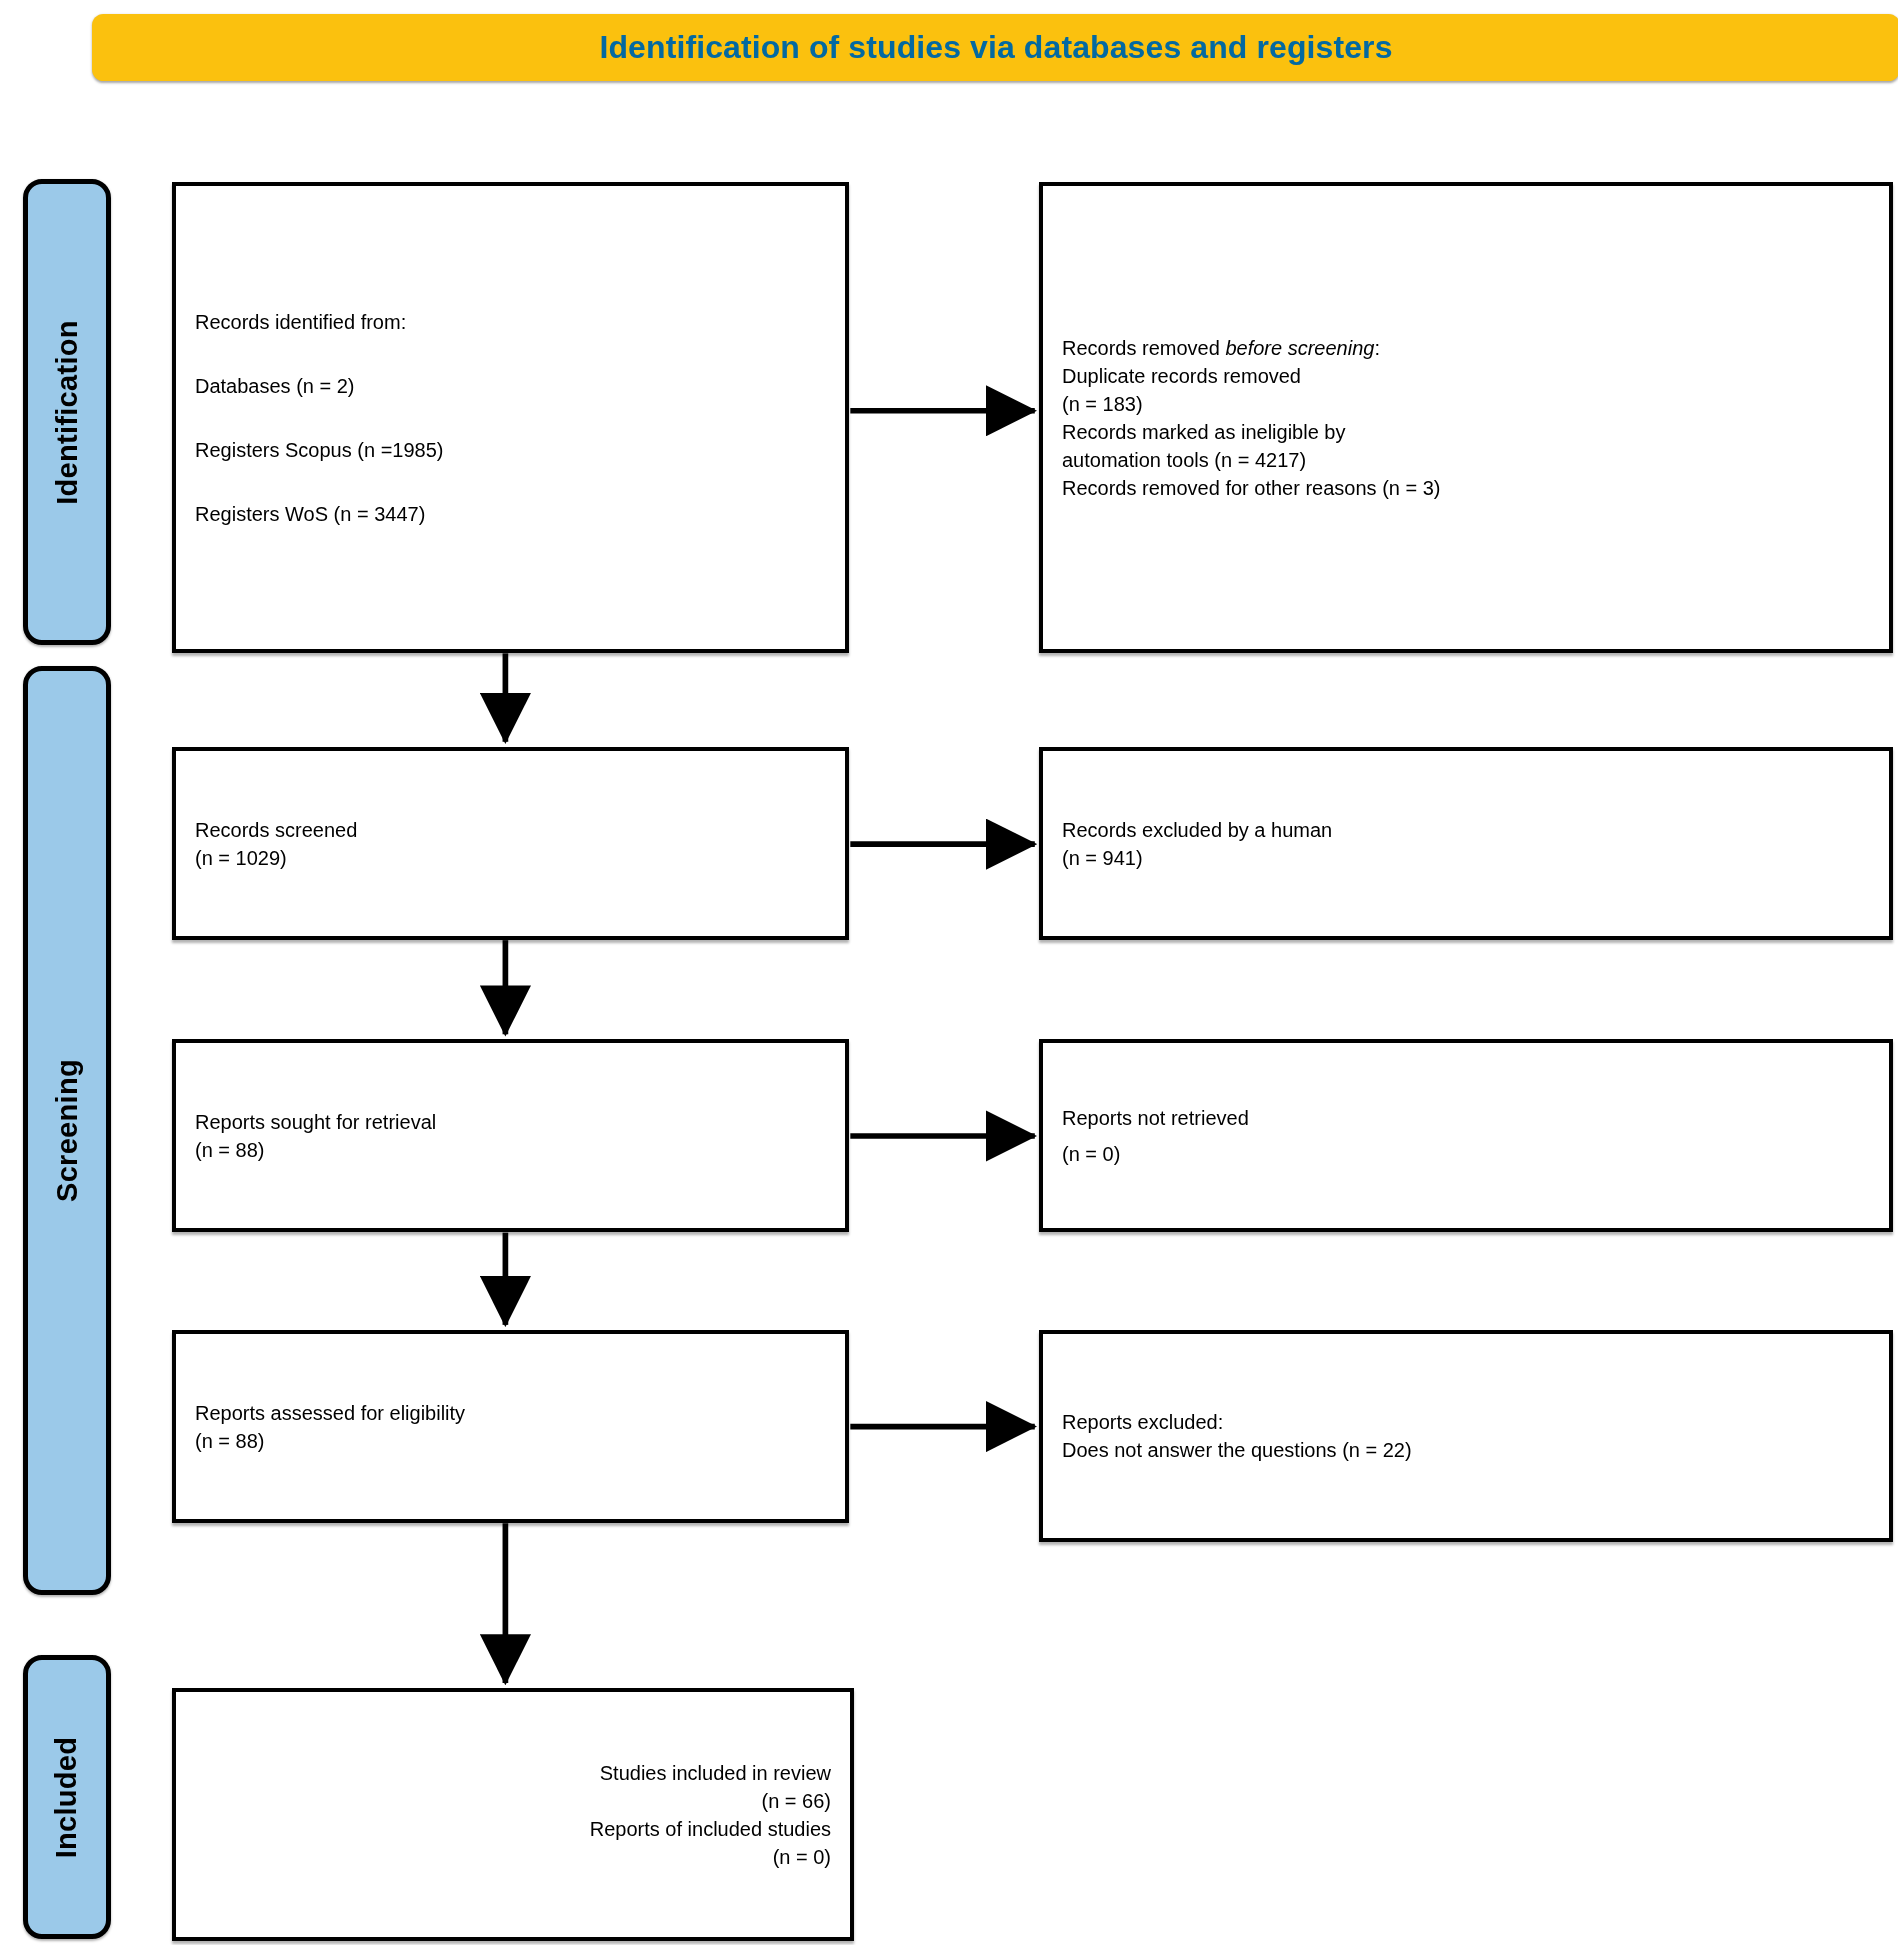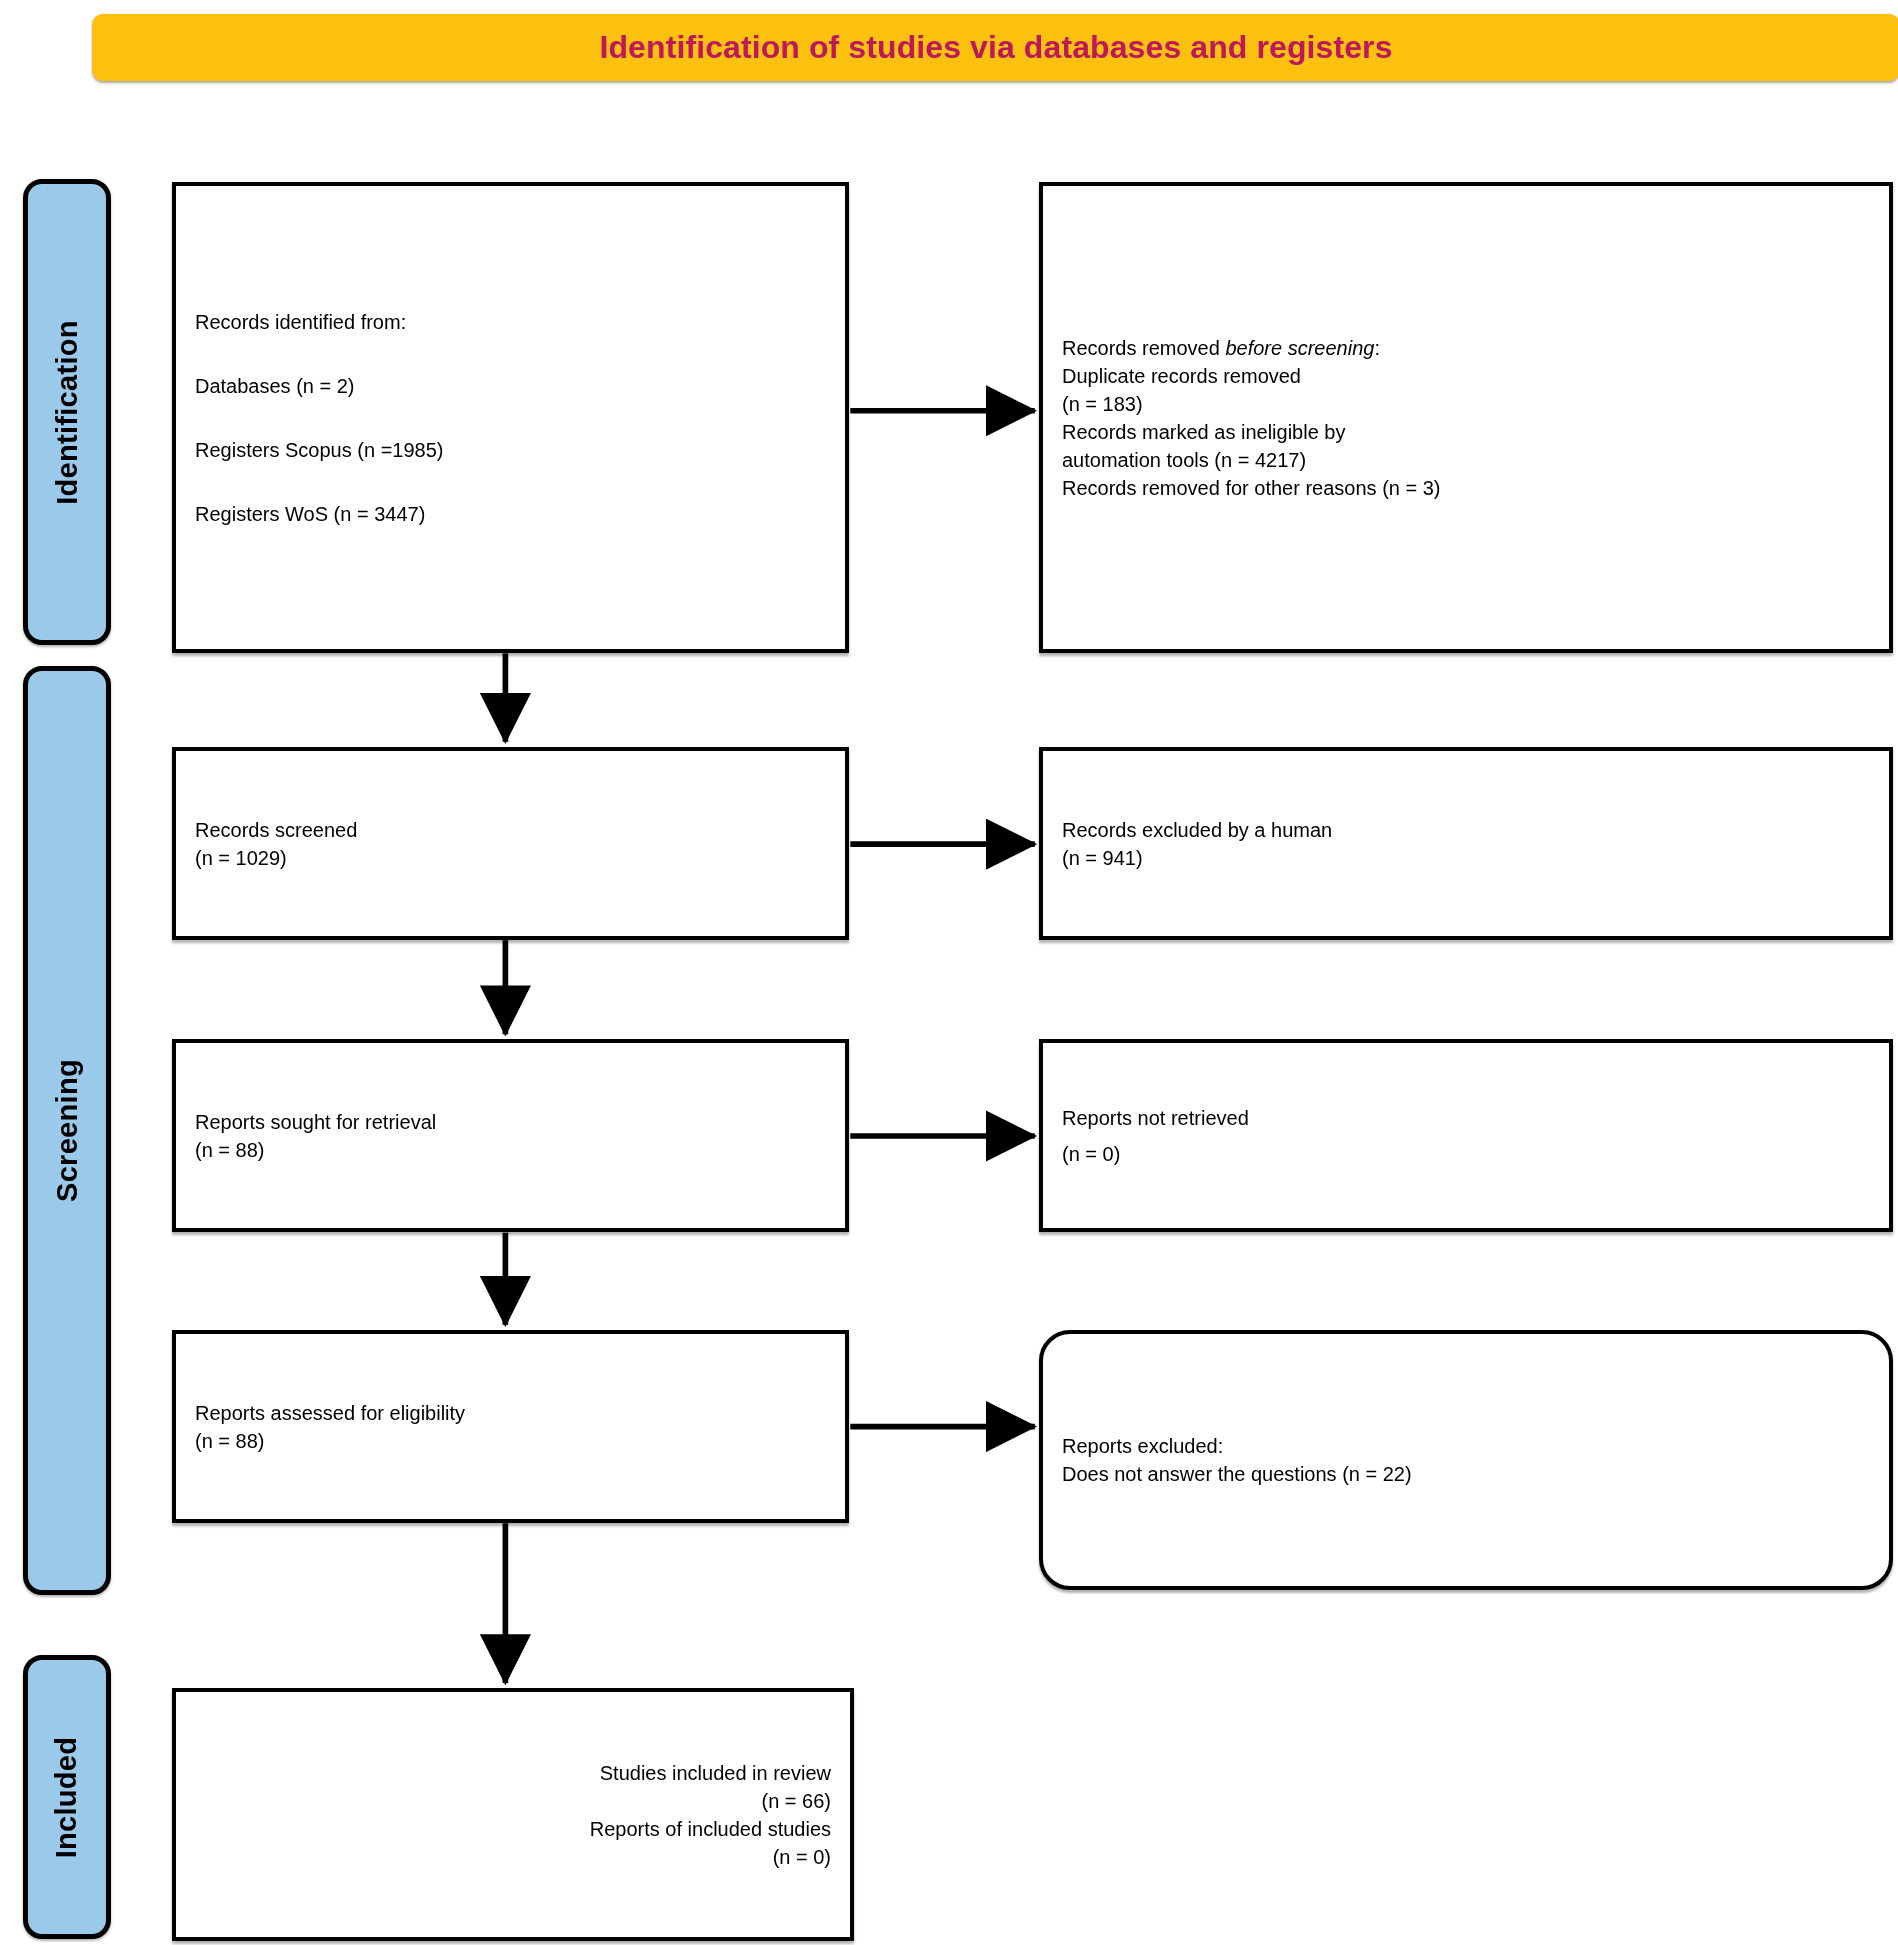--- a/index.html
+++ b/index.html
@@ -28,21 +28,21 @@
     background: #FBC10E;
     border-radius: 11.4px;
     box-shadow: 0 1.9px 2.5px rgba(0,0,0,0.35);
     display: flex;
     align-items: center;
     justify-content: center;
   }
   .header-banner .title {
     font-size: 32px;
     font-weight: bold;
-    color: #be185d;
+    color: #0369a1;
     letter-spacing: 0.1px;
     white-space: nowrap;
   }
 
   
   .stage-bar {
     position: absolute;
     background: #9BC9E9;
     border: 5px solid #000000;
     border-radius: 19px;
@@ -88,21 +88,21 @@
   #box-identified   { left: 172px; top: 182px;  width: 677px; height: 471px; gap: 36px; }
   #box-screened     { left: 172px; top: 747px; width: 677px; height: 193px; }
   #box-sought       { left: 172px; top: 1039px; width: 677px; height: 193px; }
   #box-assessed     { left: 172px; top: 1330px; width: 677px; height: 193px; }
   #box-included     { left: 172px; top: 1688px; width: 682px; height: 253px; align-items: flex-end; }
 
   
   #box-removed      { left: 1039px; top: 182px;  width: 854px; height: 471px; }
   #box-excluded-hum { left: 1039px; top: 747px; width: 854px; height: 193px; }
   #box-not-retr     { left: 1039px; top: 1039px; width: 854px; height: 193px; gap: 8px; }
-  #box-rep-excluded { left: 1039px; top: 1330px; width: 854px; height: 260px; border-radius: 31px; }
+  #box-rep-excluded { left: 1039px; top: 1330px; width: 854px; height: 212px; }
 
   
   #connectors {
     position: absolute;
     left: 0; top: 0;
     width: 1899px;
     height: 1946px;
     pointer-events: none;
   }
 </style>

